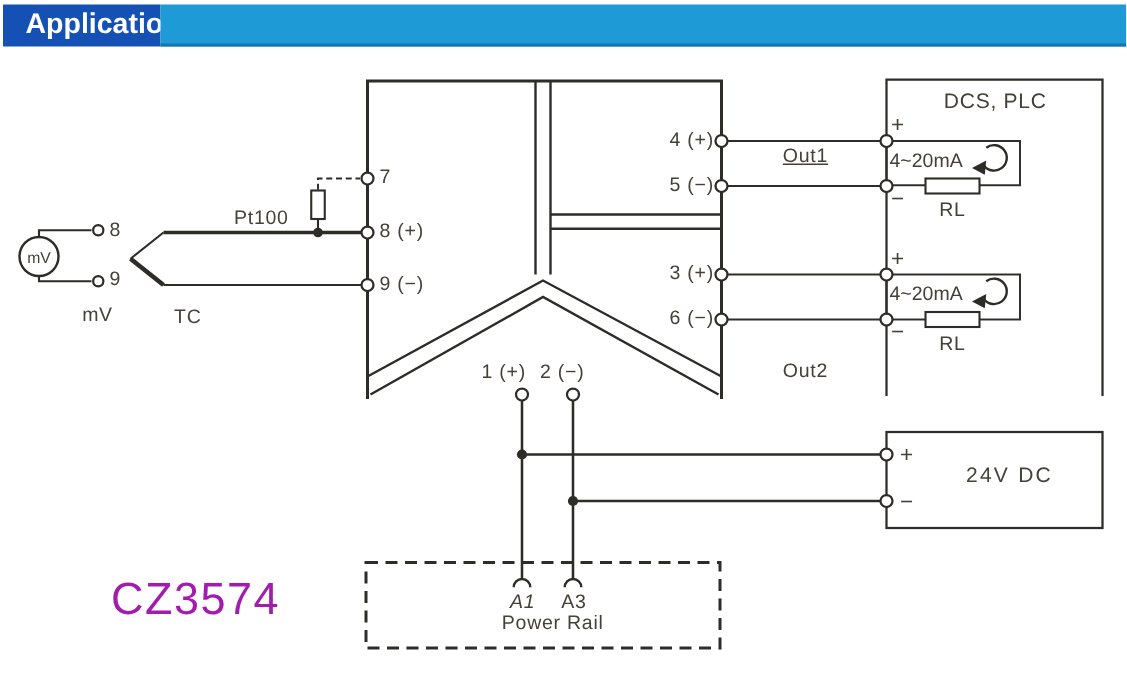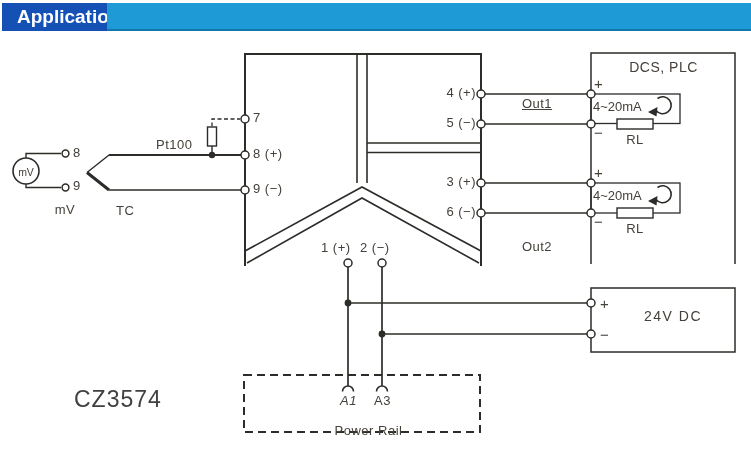--- a/index.html
+++ b/index.html
@@ -17,21 +17,21 @@
     position:absolute;left:107px;top:3px;width:644px;height:28px;
     background:#1e9ad6;border-bottom:2px solid #1177ad;box-sizing:border-box;
   }
   svg.diagram{position:absolute;left:0;top:0;}
   .lbl{
     position:absolute;color:#45403a;font-size:13px;line-height:14px;
     white-space:nowrap;letter-spacing:0.5px;
   }
   .lbl.small{font-size:10.5px;letter-spacing:0;}
   .lbl.sign{font-size:15px;line-height:15px;}
-  .lbl.model{font-size:23px;line-height:25px;color:#404040;letter-spacing:1px;}
+  .lbl.model{font-size:30px;line-height:25px;color:#a21caf;letter-spacing:1px;}
   .ctr{text-align:center;}
   .rgt{text-align:right;}
 </style>
 </head>
 <body>
 
 <div class="page">
 
   <div class="header">
     <div class="title-box">
@@ -166,21 +166,21 @@
   <div class="lbl ctr" style="left:617px;top:133px;width:36px;">RL</div>
   <div class="lbl ctr" style="left:617px;top:222px;width:36px;">RL</div>
 
   <div class="lbl ctr" style="left:606px;top:60px;width:115px;font-size:14px;">DCS, PLC</div>
 
   <div class="lbl" style="left:321px;top:241px;">1 (+)</div>
   <div class="lbl" style="left:360px;top:241px;">2 (−)</div>
 
   <div class="lbl ctr" style="left:340px;top:394px;width:17px;font-style:italic;">A1</div>
   <div class="lbl ctr" style="left:374px;top:394px;width:17px;text-align:right;">A3</div>
-  <div class="lbl ctr" style="left:330px;top:408px;width:77px;margin-top:16px;">Power Rail</div>
+  <div class="lbl ctr" style="left:330px;top:408px;width:77px;">Power Rail</div>
 
   <div class="lbl" style="left:612px;top:309px;font-size:14px;letter-spacing:1.5px;margin-left:32px;">24V DC</div>
   <div class="lbl sign" style="left:600px;top:296px;">+</div>
   <div class="lbl sign" style="left:600px;top:327px;">−</div>
 
   <div class="lbl model" style="left:74px;top:387px;">CZ3574</div>
 
 </div>
 
 </body></html>

